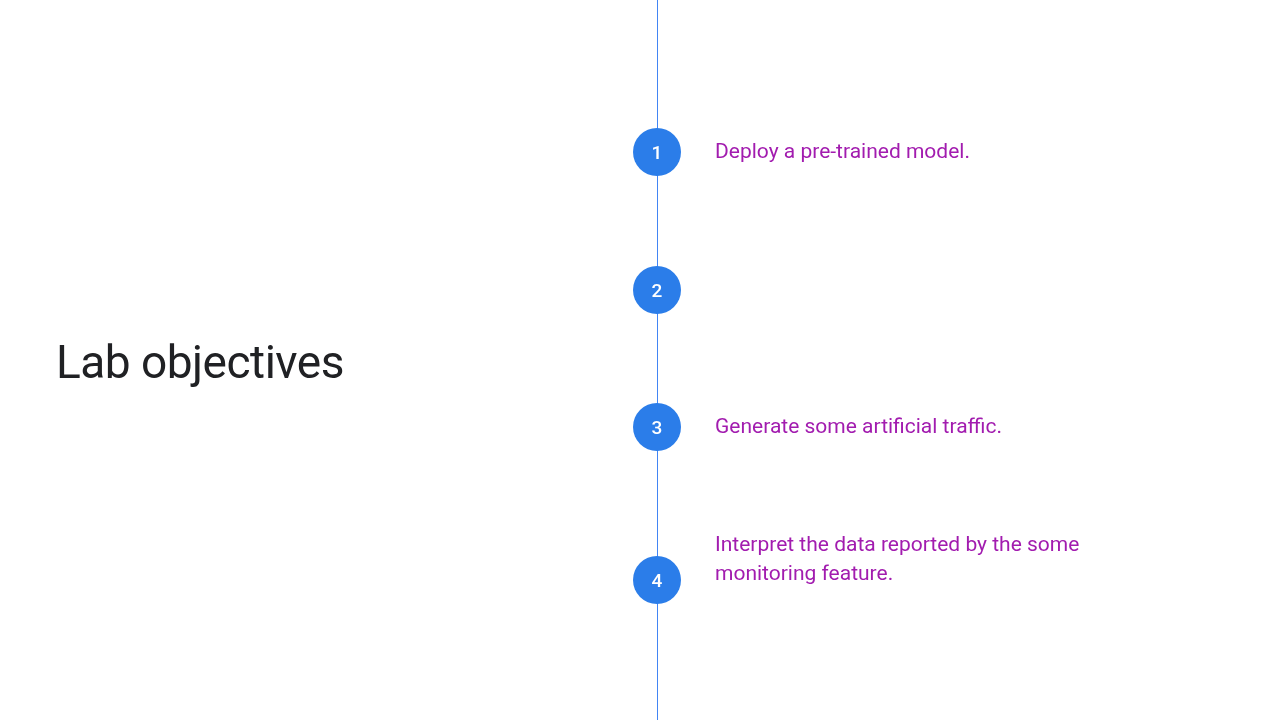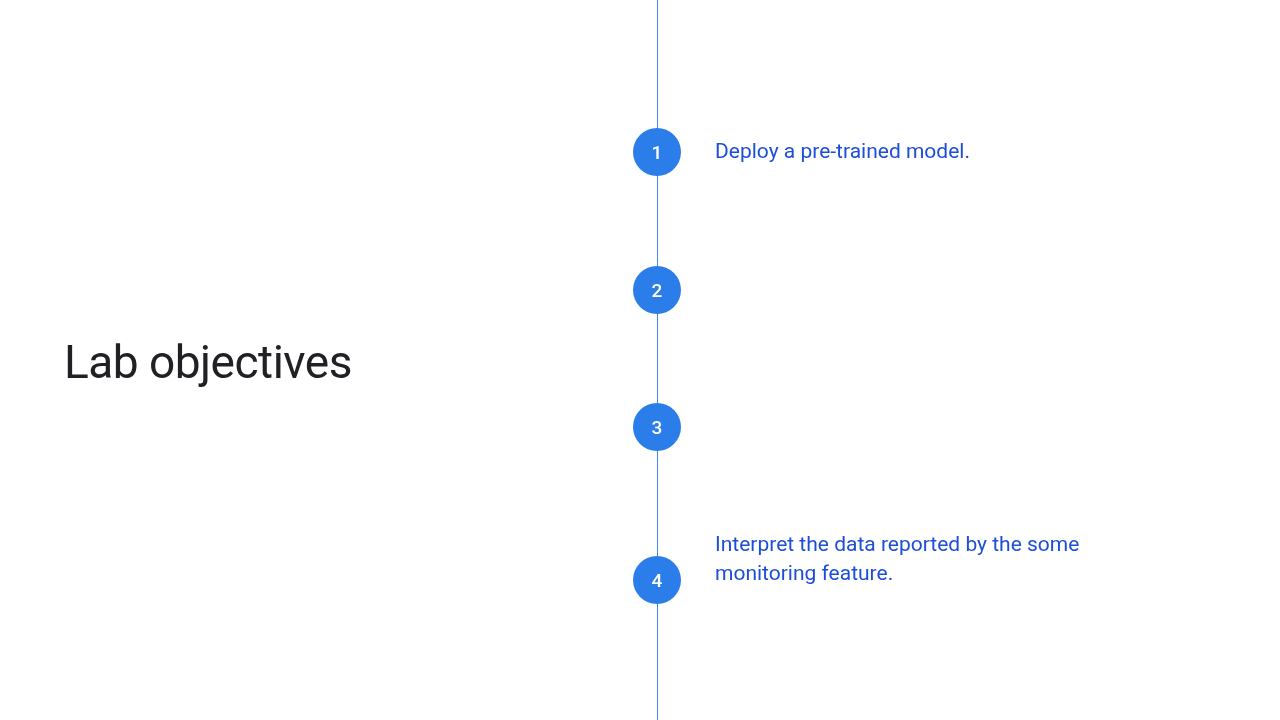--- a/index.html
+++ b/index.html
@@ -10,21 +10,21 @@
     body {
       width: 1280px;
       height: 720px;
       background: #ffffff;
       font-family: 'Google Sans', 'Roboto', -apple-system, BlinkMacSystemFont, sans-serif;
       position: relative;
       overflow: hidden;
     }
     .title {
       position: absolute;
-      left: 64px;
+      left: 56px;
       top: 335px;
       font-size: 46px;
       font-weight: 400;
       color: #202124;
       letter-spacing: -0.5px;
     }
     .timeline {
       position: absolute;
       left: 657px;
       top: 0;
@@ -46,21 +46,21 @@
       display: flex;
       align-items: center;
       justify-content: center;
       font-size: 19px;
       font-weight: 500;
       flex-shrink: 0;
     }
     .label {
       margin-left: 34px;
       font-size: 21px;
-      color: #1d4ed8;
+      color: #a21caf;
       font-weight: 400;
       max-width: 380px;
       line-height: 1.4;
     }
     .item-1 { left: 633px; top: 128px; }
     .item-2 { left: 633px; top: 266px; }
     .item-3 { left: 633px; top: 403px; }
     .item-4 { left: 633px; top: 542px; }
     .item-4 .label { margin-top: -12px; }
     .item-4 .circle { margin-top: 14px; }
@@ -77,18 +77,19 @@
   <div class="circle">1</div>
   <div class="label">Deploy a pre-trained model.</div>
 </div>
 
 <div class="item item-2">
   <div class="circle">2</div>
 </div>
 
 <div class="item item-3">
   <div class="circle">3</div>
+  <div class="label">Generate some artificial traffic.</div>
 </div>
 
 <div class="item item-4">
   <div class="circle">4</div>
   <div class="label">Interpret the data reported by the some monitoring feature.</div>
 </div>
 
 </body></html>

